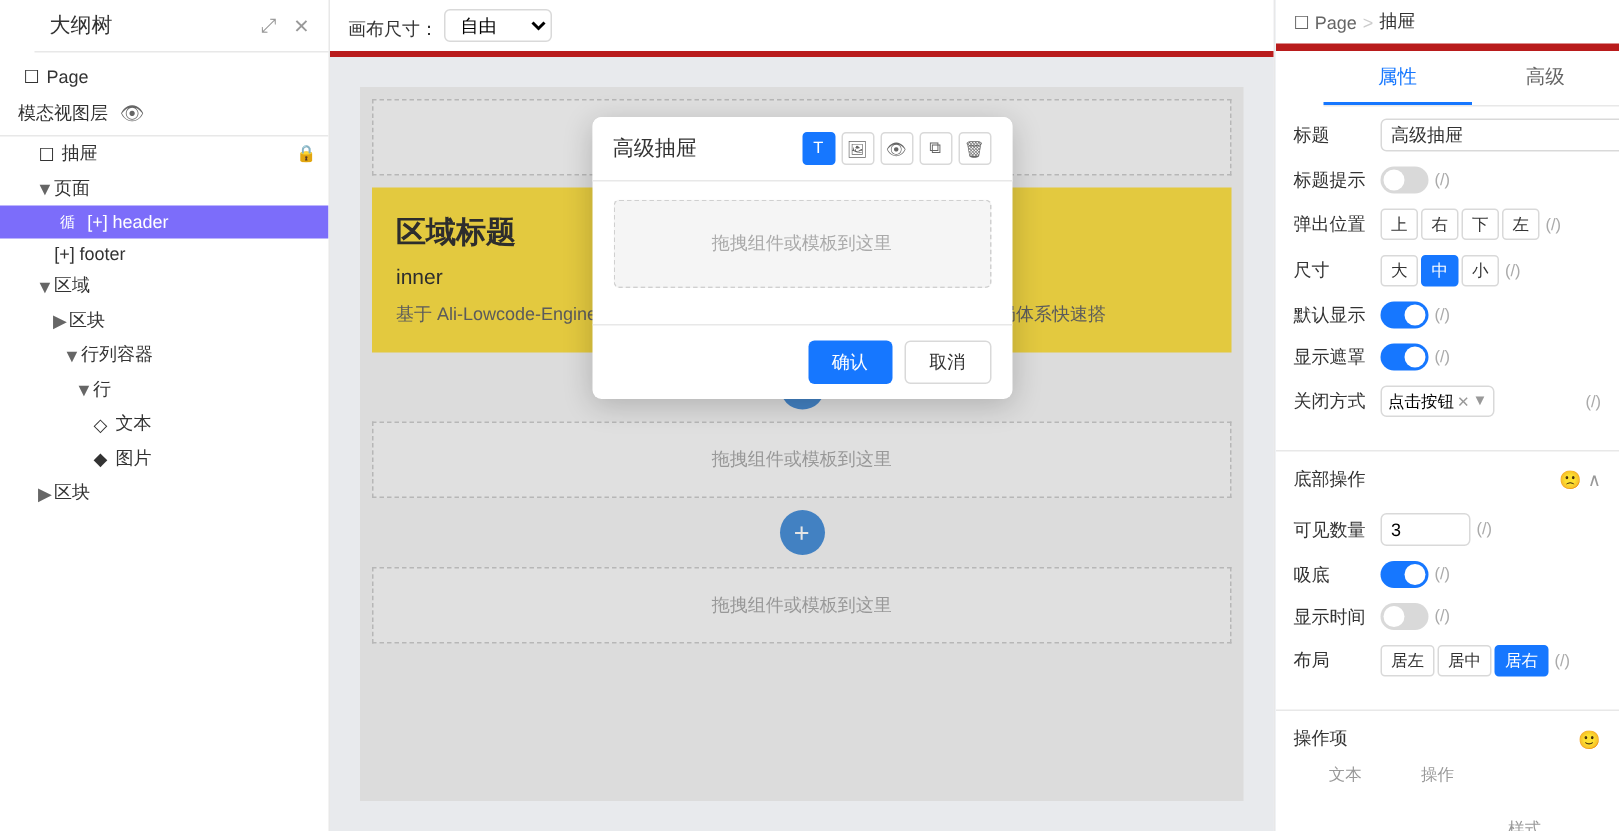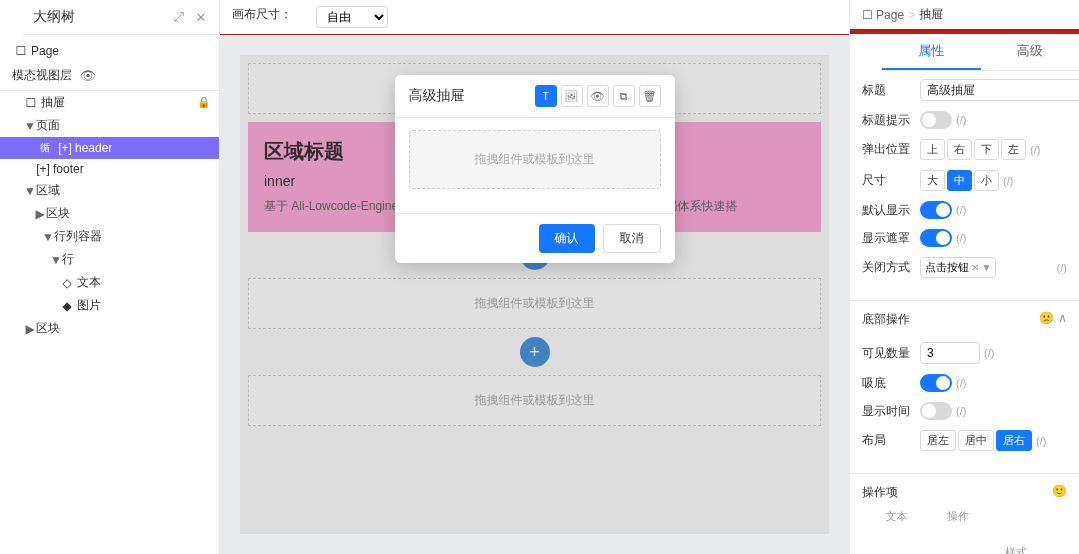--- a/index.html
+++ b/index.html
@@ -86,25 +86,25 @@
     
     .middle-panel {
       flex: 1;
       display: flex;
       flex-direction: column;
       position: relative;
       background: #e8eaed;
     }
     .canvas-toolbar {
       background: #fff;
-      border-bottom: 1px solid #b91c1c;
+      border-bottom: 4px solid #b91c1c;
       padding: 6px 12px;
       display: flex;
-      align-items: flex-start;
-      gap: 24px;
+      align-items: flex-end;
+      gap: 4px;
       font-size: 12px;
     }
     .canvas-size-label { color: #333; }
     .canvas-size-select {
       border: 1px solid #d9d9d9;
       border-radius: 4px;
       padding: 2px 20px 2px 6px;
       font-size: 12px;
       background: #fff;
       cursor: pointer;
@@ -132,21 +132,21 @@
       text-align: center;
       color: #aaa;
       font-size: 12px;
       background: #fafafa;
       min-height: 50px;
       display: flex;
       align-items: center;
       justify-content: center;
     }
     .content-block {
-      background: #f9a8d4;
+      background: #fde047;
       margin: 8px;
       padding: 16px;
     }
     .region-title {
       font-size: 20px;
       font-weight: 600;
       color: #333;
       margin-bottom: 8px;
     }
     .region-inner { color: #333; margin-bottom: 8px; font-size: 14px; }
@@ -359,21 +359,21 @@
       background: #fff;
       color: #333;
     }
     .size-btn.active { background: #1677ff; color: white; border-color: #1677ff; }
     .section-divider {
       border-top: 1px solid #e8e8e8;
       margin: 4px 0;
     }
     .section-header {
       display: flex;
-      align-items: flex-start;
+      align-items: center;
       justify-content: space-between;
       padding: 6px 12px;
       font-size: 12px;
       color: #333;
       font-weight: 500;
     }
     .section-header-icons {
       display: flex; gap: 4px; color: #999;
     }
     .close-select {

